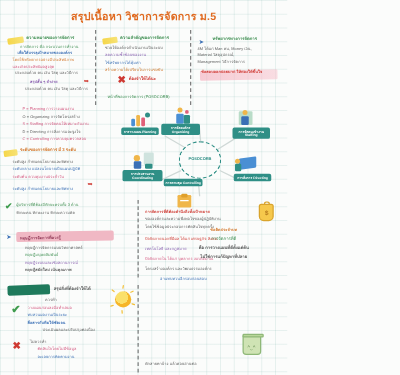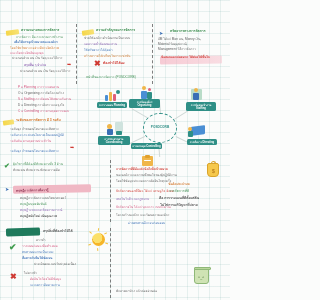--- a/index.html
+++ b/index.html
@@ -133,20 +133,21 @@
   .arrow{ position:absolute; font-size:5px; color:#cf3a33; }
   .arrowb{ position:absolute; font-size:5px; color:#3a6fb5; }
 </style>
 </head>
 <body>
 
 <div id="grid"></div>
 
 <div id="page">
 
+  <div class="t" id="title">สรุปเนื้อหา วิชาการจัดการ ม.5</div>
 
   <div class="vdiv" id="div1"></div>
   <div class="vdiv" id="div2"></div>
   <div class="vdiv" id="div4"></div>
   <div class="vdiv" id="div3"></div>
 
   <div class="marker" style="left:6px; top:30px; width:13px;"></div>
   <div class="t hw2 bold h-gr" style="left:21px; top:29px; width:52px;">ความหมายของการจัดการ</div>
   <div class="t hw h-gr" style="left:16px; top:36px; width:58px;">การจัดการ คือ กระบวนการทำงาน</div>
   <div class="t hw h-bl bold" style="left:14px; top:41px; width:60px;">เพื่อให้บรรลุเป้าหมายขององค์กร</div>

